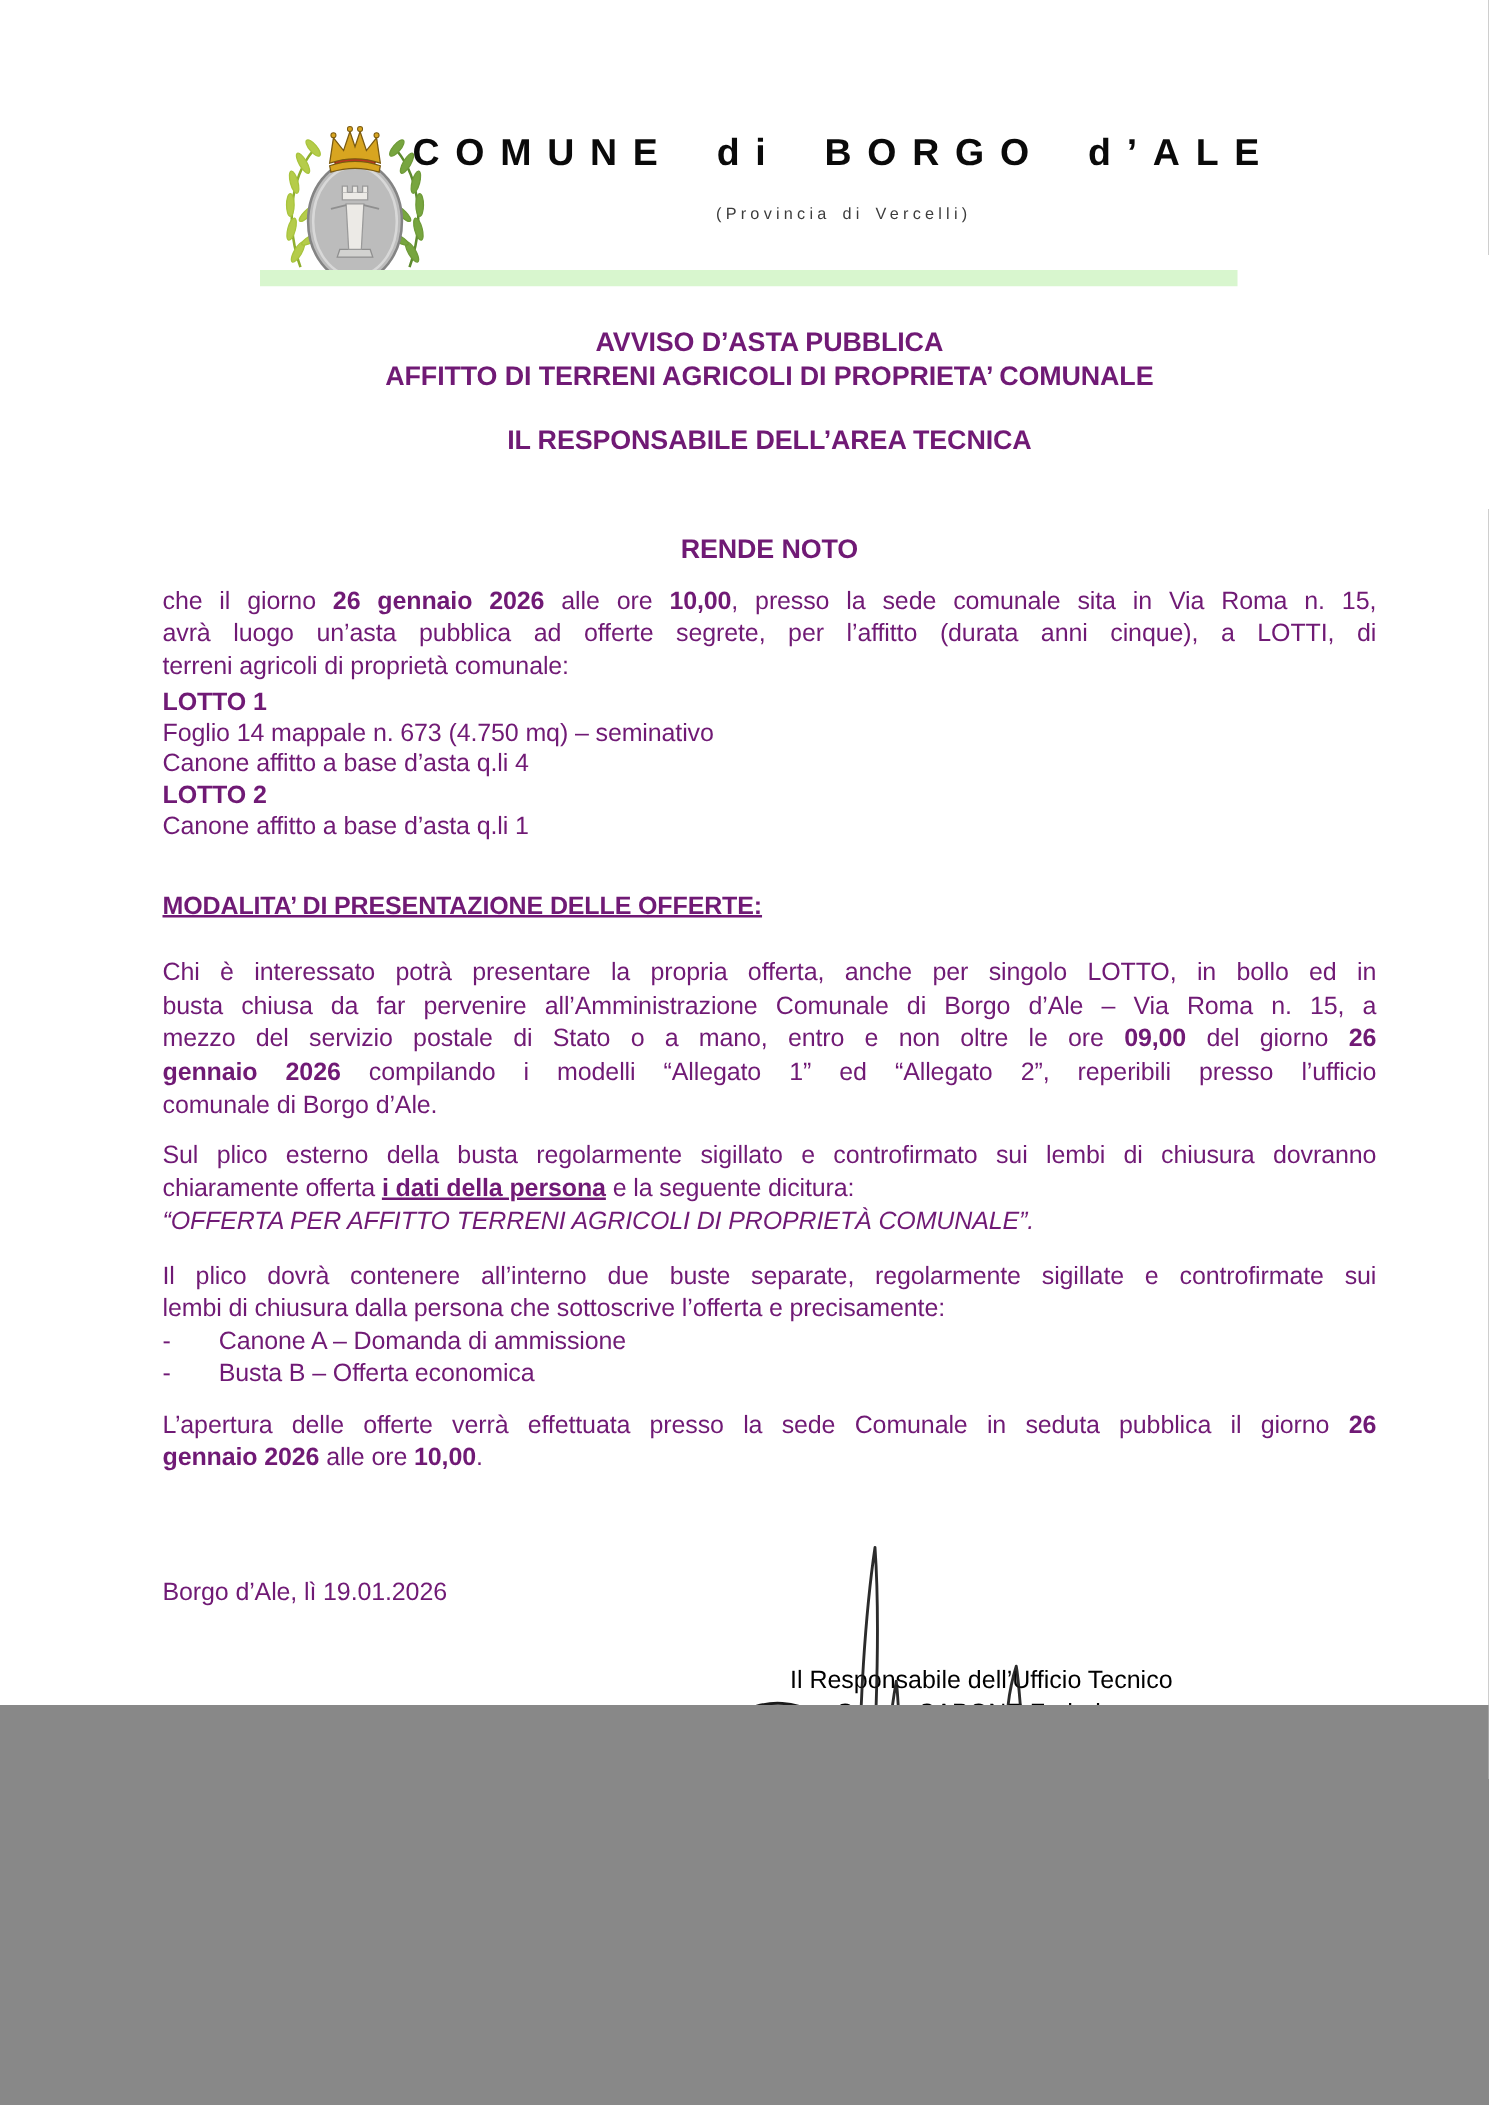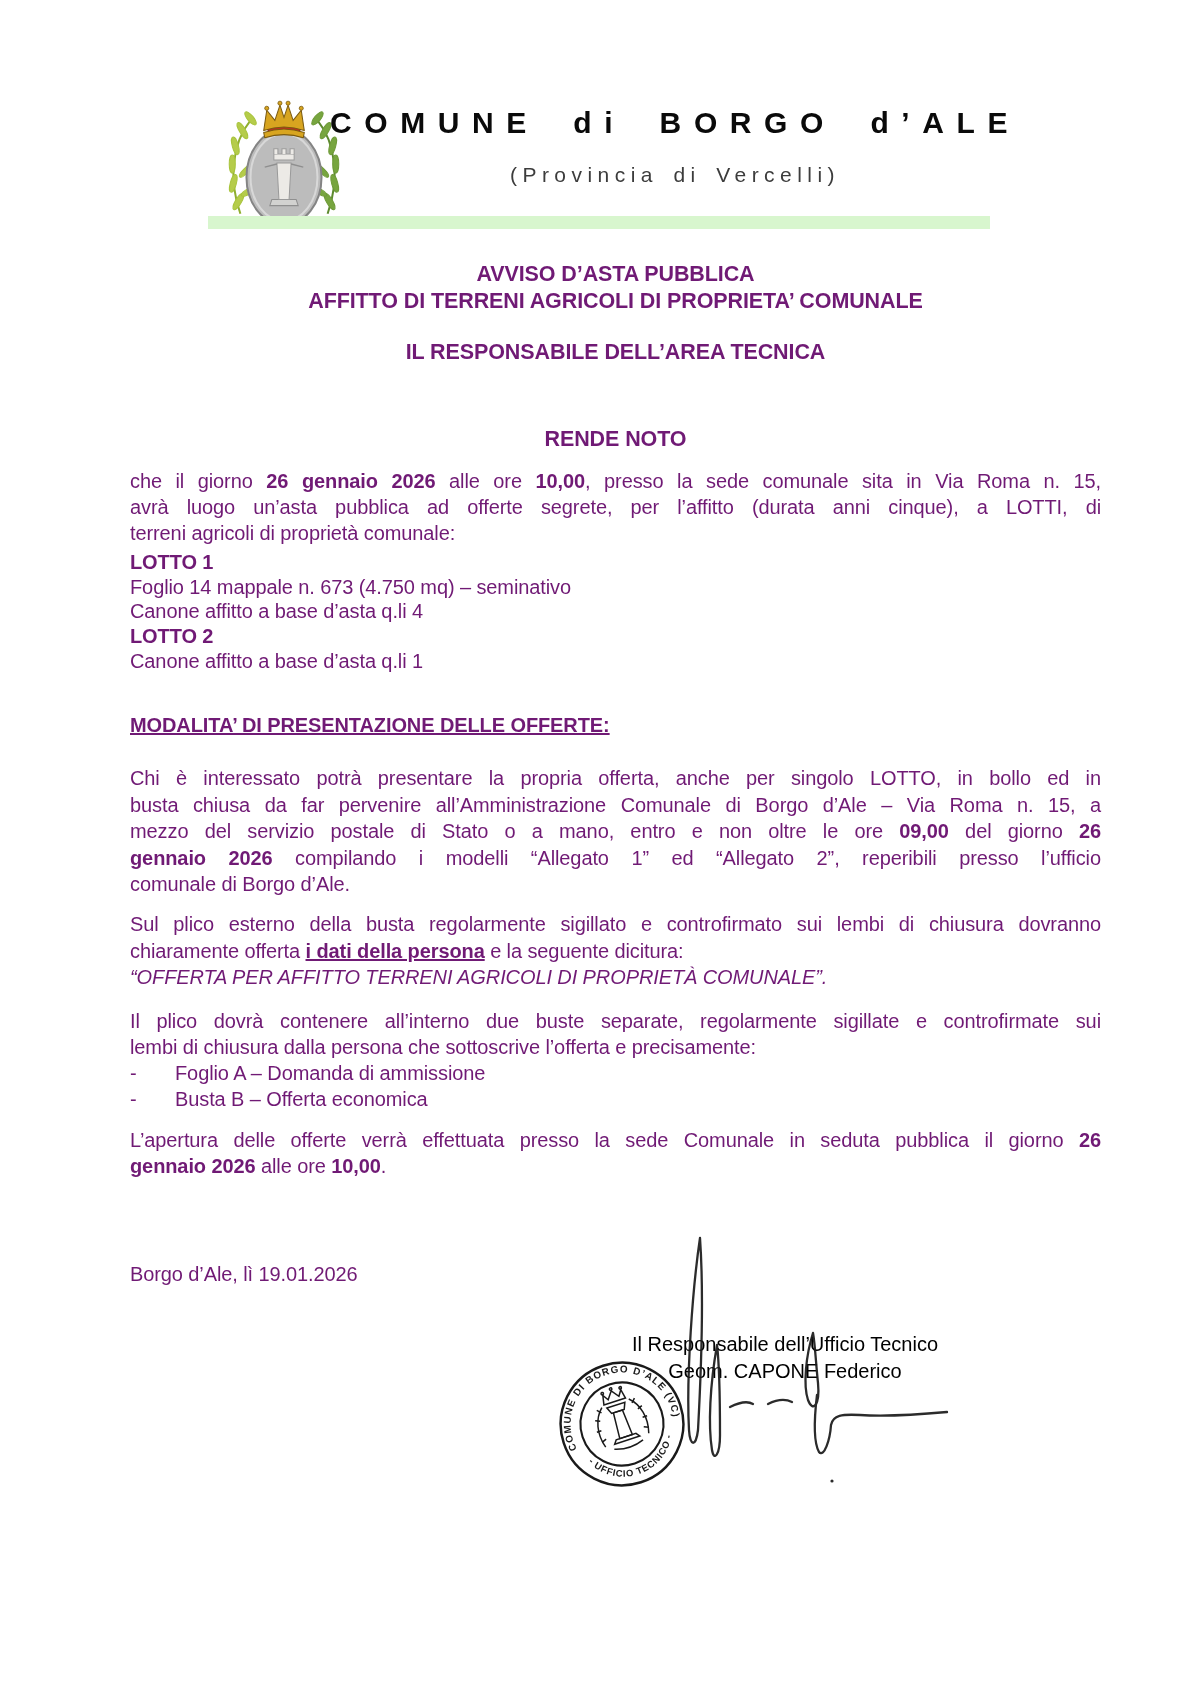--- a/index.html
+++ b/index.html
@@ -1,34 +1,34 @@
 <!DOCTYPE html>
 <html><head>
 <meta charset="utf-8">
 <style>
   html,body{margin:0;padding:0;background:#888;}
   .page{
     position:relative;
-    width:1191px;height:1684px;
+    width:1191px;height:1364px;
     margin:0 auto;
     background:#ffffff;
     overflow:hidden;
     font-family:"Liberation Sans", sans-serif;
     color:#000;
   }
   
   .crest{position:absolute;left:218px;top:90px;width:132px;height:142px;}
   .hdr-title{
     position:absolute;left:320px;top:104px;width:710px;
     text-align:center;font-weight:bold;font-size:30px;line-height:38px;
     letter-spacing:0.42em;word-spacing:0.45em;color:#0a0a0a;white-space:nowrap;
   }
   .hdr-sub{
     position:absolute;left:320px;top:163px;width:710px;
-    text-align:center;font-size:21px;letter-spacing:0.26em;word-spacing:0.2em;
+    text-align:center;font-size:13px;letter-spacing:0.26em;word-spacing:0.2em;
     color:#3c3c3c;white-space:nowrap;
   }
   .hdr-bar{position:absolute;left:208px;top:216px;width:782px;height:13px;}
   
   .blk{
     position:absolute;left:130px;width:971px;
     font-size:20px;line-height:26px;letter-spacing:-0.1px;color:#701a75;
   }
   .cblk{text-align:center;font-weight:bold;font-size:21.5px;white-space:nowrap;}
   .tl{min-height:1em;}
@@ -136,21 +136,21 @@
       <div class="tl"><span class="i">“OFFERTA PER AFFITTO TERRENI AGRICOLI DI PROPRIETÀ COMUNALE”.</span></div>
     </div>
   <div class="blk" style="top:1008px;line-height:26px">
       <div class="tl just"><span>Il plico dovrà contenere all’interno due buste separate, regolarmente sigillate e controfirmate sui</span></div>
       <div class="tl"><span>lembi di chiusura dalla persona che sottoscrive l’offerta e precisamente:</span></div>
     </div>
 
   <div class="blk" style="top:1060px;line-height:26px">
     <div class="bullet-row">
       <span class="dash">-</span>
-      <span>Foglio A – Domanda di ammissione</span>
+      <span>Canone A – Domanda di ammissione</span>
     </div>
     <div class="bullet-row">
       <span class="dash">-</span>
       <span>Busta B – Offerta economica</span>
     </div>
   </div>
 
   <div class="blk" style="top:1128px;line-height:25.5px">
       <div class="tl just"><span>L’apertura delle offerte verrà effettuata presso la sede Comunale in seduta pubblica il giorno </span><span class="b">26</span></div>
       <div class="tl"><span class="b">gennaio 2026</span><span> alle ore </span><span class="b">10,00</span><span>.</span></div>

